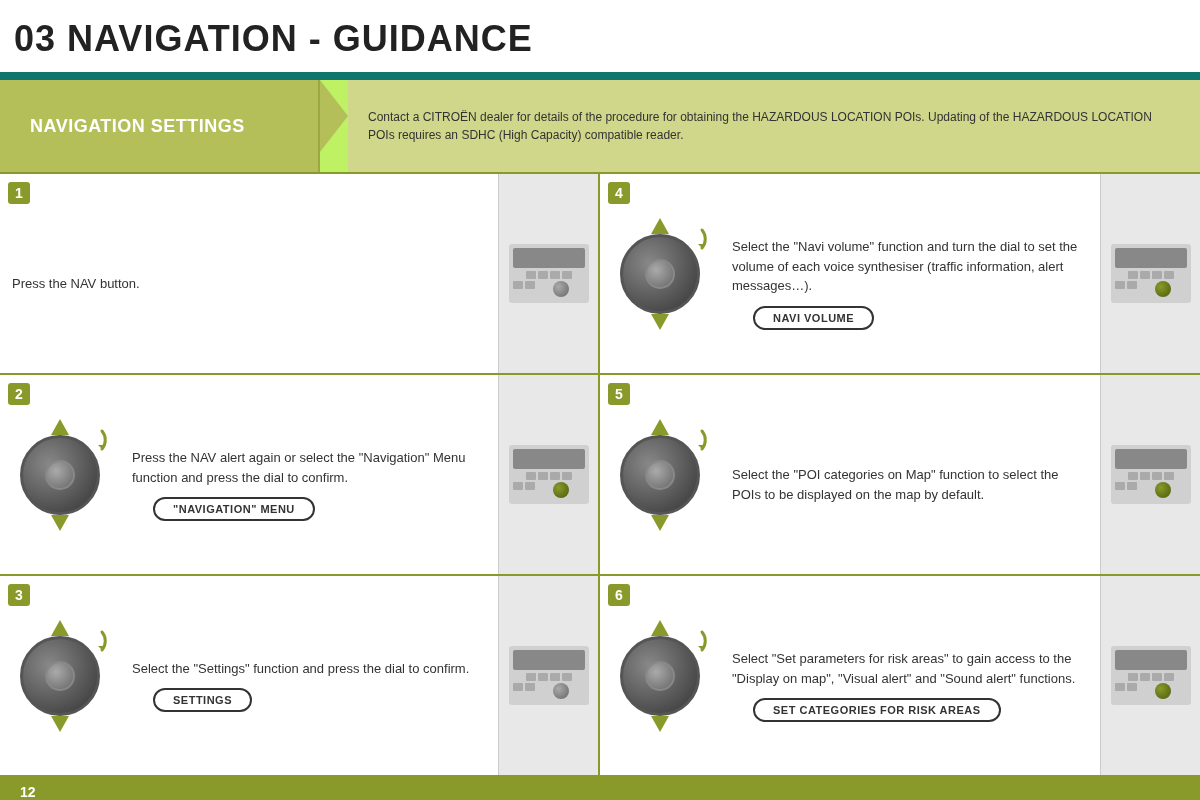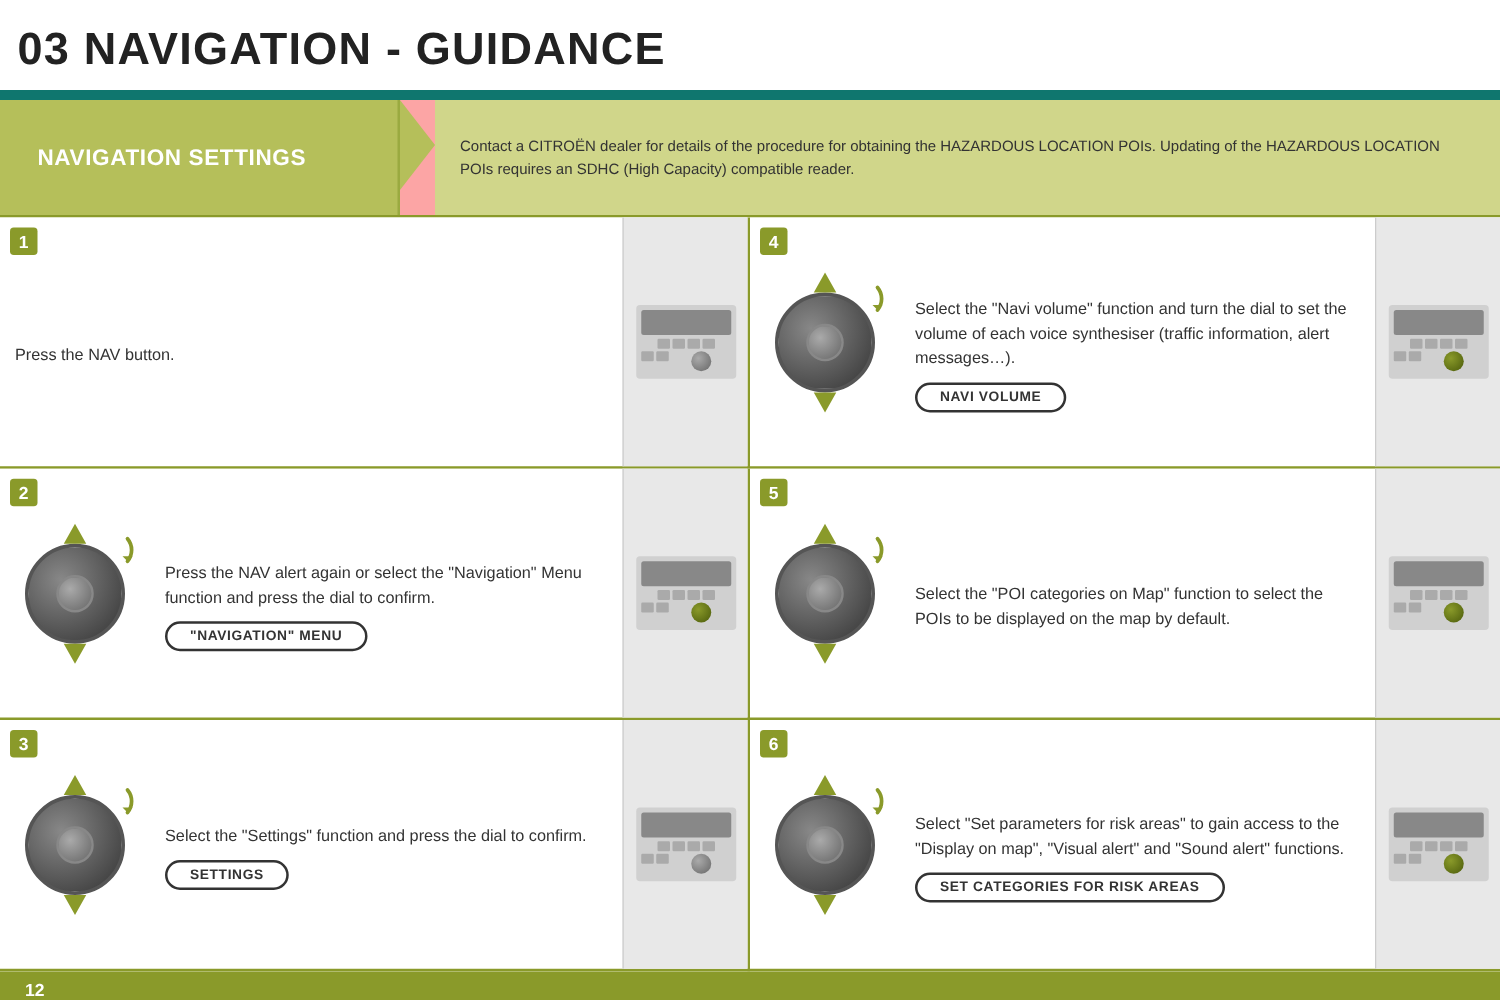--- a/index.html
+++ b/index.html
@@ -19,21 +19,21 @@
     }
     .header-title {
       font-size: 36px;
       font-weight: 900;
       color: #222;
       letter-spacing: 1px;
     }
 
     
     .nav-settings-bar {
-      background: #fca5a5;
+      background: #bef264;
       display: flex;
       align-items: stretch;
       min-height: 72px;
     }
     .nav-settings-label {
       background: #b5bf5a;
       padding: 12px 30px;
       font-size: 20px;
       font-weight: 900;
       color: #fff;
@@ -176,20 +176,21 @@
       display: inline-block;
       border: 2px solid #333;
       border-radius: 20px;
       padding: 4px 18px;
       font-size: 11px;
       font-weight: 900;
       color: #333;
       text-align: left;
       letter-spacing: 0.5px;
       width: fit-content;
+      margin-left: 21px;
     }
 
     
     .step-thumb {
       width: 100px;
       min-width: 100px;
       background: #e8e8e8;
       display: flex;
       align-items: center;
       justify-content: center;

